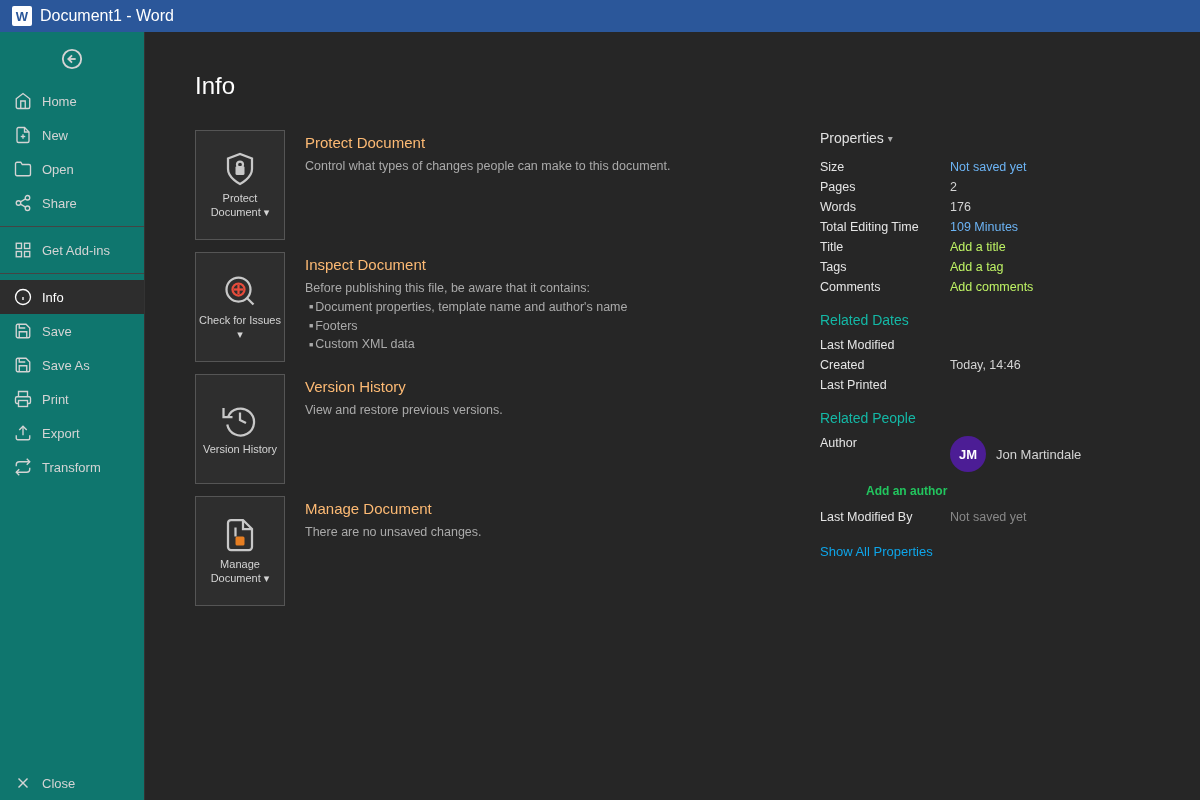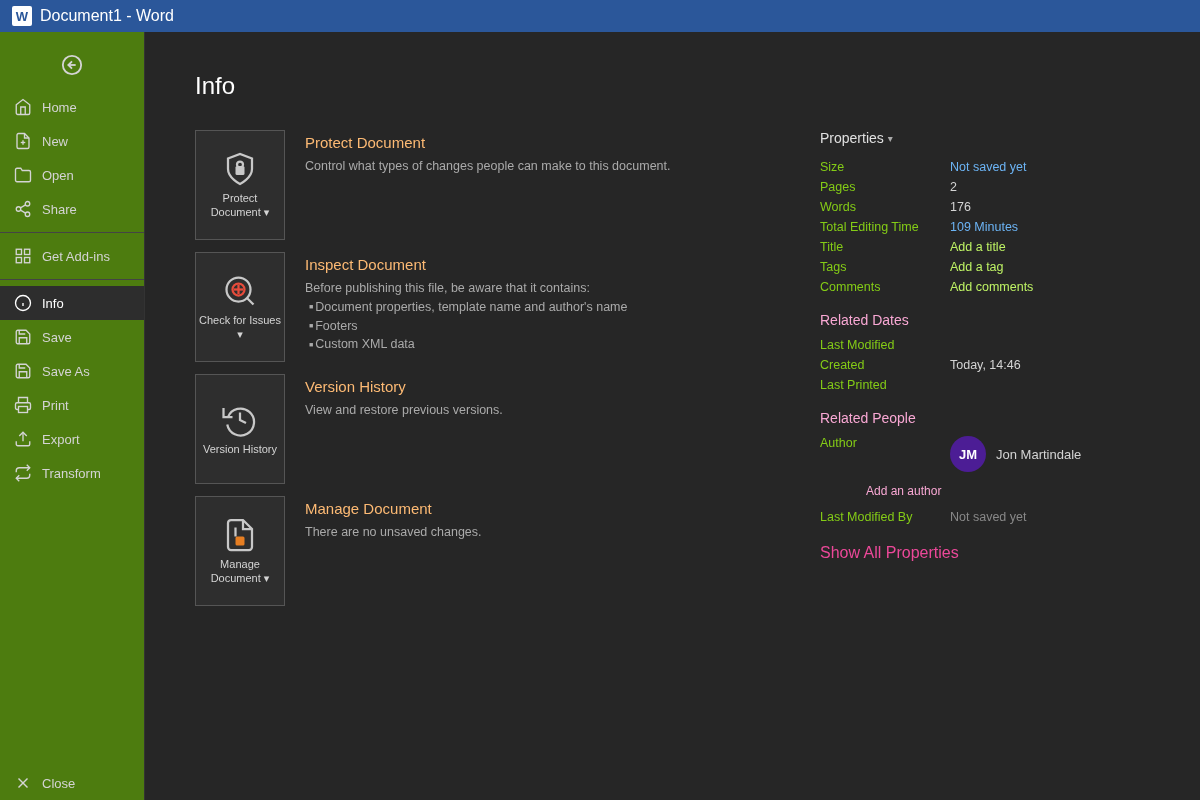--- a/index.html
+++ b/index.html
@@ -43,24 +43,24 @@
     
     #app {
       display: flex;
       flex: 1;
       overflow: hidden;
     }
 
     
     #sidebar {
       width: 145px;
-      background: #4d7c0f;
+      background: #0f766e;
       display: flex;
       flex-direction: column;
-      padding-top: 12px;
+      padding-top: 6px;
       flex-shrink: 0;
       border-right: 1px solid #333;
     }
     .sidebar-back {
       display: flex;
       align-items: center;
       justify-content: center;
       padding: 10px 12px;
       cursor: pointer;
       margin-bottom: 4px;
@@ -201,42 +201,42 @@
       font-size: 10px;
       color: #aaa;
     }
     .prop-row {
       display: flex;
       margin-bottom: 6px;
       font-size: 12.5px;
     }
     .prop-label {
       width: 130px;
-      color: #84cc16;
+      color: #e5e5e5;
       flex-shrink: 0;
     }
     .prop-value {
       color: #d4d4d4;
     }
     .prop-value.accent {
       color: #6cb4f5;
     }
     .prop-value.muted {
       color: #888;
     }
     .prop-value.link {
       color: #bef264;
       cursor: pointer;
       text-align: center;
     }
 
     .section-title {
       font-size: 14px;
       font-weight: 500;
-      color: #f9a8d4;
+      color: #14b8a6;
       margin-top: 18px;
       margin-bottom: 10px;
     }
 
     
     .author-row {
       display: flex;
       align-items: center;
       gap: 10px;
       margin-bottom: 4px;
@@ -253,28 +253,29 @@
       font-weight: 600;
       color: #fff;
       flex-shrink: 0;
     }
     .author-name {
       font-size: 13px;
       color: #d4d4d4;
     }
     .add-author {
       font-size: 12px;
-      color: #f9a8d4;
+      color: #22c55e;
       margin-left: 46px;
       cursor: pointer;
+      font-weight: bold;
     }
 
     .show-all-props {
-      color: #ec4899;
-      font-size: 16px;
+      color: #0ea5e9;
+      font-size: 13px;
       cursor: pointer;
       margin-top: 14px;
       display: inline-block;
     }
   </style>
 </head>
 <body>
 
 <div id="titlebar">
   <div class="word-icon">

